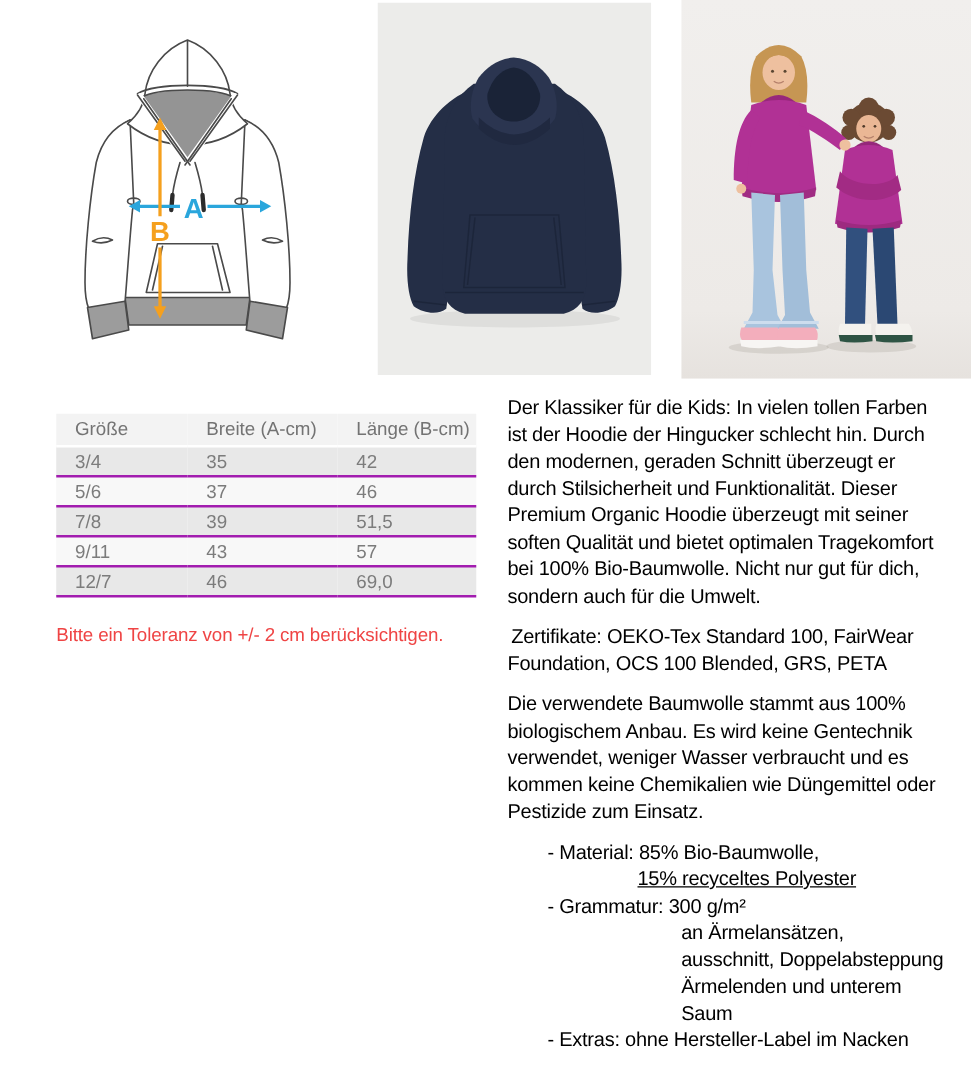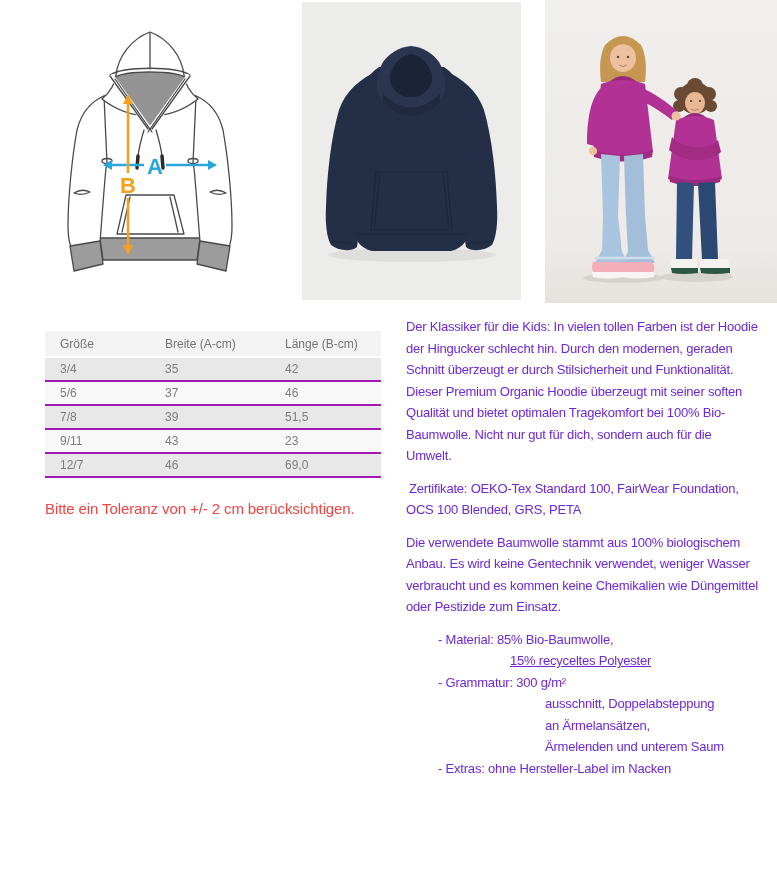--- a/index.html
+++ b/index.html
@@ -7,33 +7,33 @@
         font-family:"Liberation Sans",sans-serif;overflow:hidden;}
 
   
   .diagram-box{position:absolute;left:60px;top:30px;width:180px;height:245px;}
   .photo-mid{position:absolute;left:302px;top:2px;width:219px;height:298px;}
   .photo-kids{position:absolute;left:545px;top:0px;width:232px;height:303px;}
   .diagram-box svg,.photo-mid svg,.photo-kids svg{display:block;width:100%;height:100%;}
 
   
   .table-block{position:absolute;left:45px;top:331px;width:336px;}
-  table{width:100%;border-collapse:collapse;font-size:12px;color:#7c7c7c;}
+  table{width:100%;border-collapse:collapse;font-size:15px;color:#7c7c7c;}
   thead th{background:#f3f3f3;font-weight:400;text-align:left;height:25px;
            padding:0 0 0 15px;color:#737373;border-bottom:2px solid #fff;}
   tbody td{height:22px;padding:0 0 0 15px;border-bottom:2px solid #a21caf;margin-top:28px;}
   tbody tr:nth-child(odd) td{background:#e8e8e8;}
   tbody tr:nth-child(even) td{background:#f8f8f8;}
 
   .tolerance{position:absolute;left:45px;top:500px;font-size:15px;color:#ef4444;
              letter-spacing:-0.1px;}
 
   
-  .description{position:absolute;left:406px;top:316px;width:353px;font-size:13px;
-               line-height:21.5px;color:#6d28d9;letter-spacing:-0.2px;}
+  .description{position:absolute;left:406px;top:316px;width:353px;font-size:16px;
+               line-height:21.5px;color:#000000;letter-spacing:-0.2px;}
   .description p{margin:0 0 11px 0;}
   .description p.p2{text-indent:3px;}
   .spec-line{min-height:21.5px;margin-left:32px;}
   .spec-line.ind1{padding-left:72px;text-decoration:underline;}
   .spec-line.ind2{padding-left:107px;}
 </style>
 </head>
 <body>
 
 <div class="page">
@@ -219,41 +219,41 @@
           <td>46</td>
         </tr>
         <tr>
           <td>7/8</td>
           <td>39</td>
           <td>51,5</td>
         </tr>
         <tr>
           <td>9/11</td>
           <td>43</td>
-          <td>23</td>
+          <td>57</td>
         </tr>
         <tr>
           <td>12/7</td>
           <td>46</td>
           <td>69,0</td>
         </tr>
       </tbody>
     </table>
   </div>
 
   <div class="tolerance">Bitte ein Toleranz von +/- 2 cm berücksichtigen.</div>
 
   <div class="description">
     <p>Der Klassiker für die Kids: In vielen tollen Farben ist der Hoodie der Hingucker schlecht hin. Durch den modernen, geraden Schnitt überzeugt er durch Stilsicherheit und Funktionalität. Dieser Premium Organic Hoodie überzeugt mit seiner soften Qualität und bietet optimalen Tragekom­fort bei 100% Bio-Baumwolle. Nicht nur gut für dich, sondern auch für die Umwelt.</p>
     <p class="p2">Zertifikate: OEKO-Tex Standard 100, FairWear Foundation, OCS 100 Blended, GRS, PETA</p>
     <p>Die verwendete Baumwolle stammt aus 100% biologischem Anbau. Es wird keine Gentechnik verwendet, weniger Wasser verbraucht und es kommen keine Chemikalien wie Düngemittel oder Pestizide zum Einsatz.</p>
     <div>
       <div class="spec-line">- Material: 85% Bio-Baumwolle,</div>
       <div class="spec-line ind1">15% recyceltes Polyester</div>
       <div class="spec-line">- Grammatur: 300 g/m²</div>
+      <div class="spec-line ind2">an Ärmelansätzen,</div>
       <div class="spec-line ind2">ausschnitt, Doppelabsteppung</div>
-      <div class="spec-line ind2">an Ärmelansätzen,</div>
       <div class="spec-line ind2">Ärmelenden und unterem Saum</div>
       <div class="spec-line">- Extras: ohne Hersteller-Label im Nacken</div>
     </div>
   </div>
 
 </div>
 
 </body></html>

